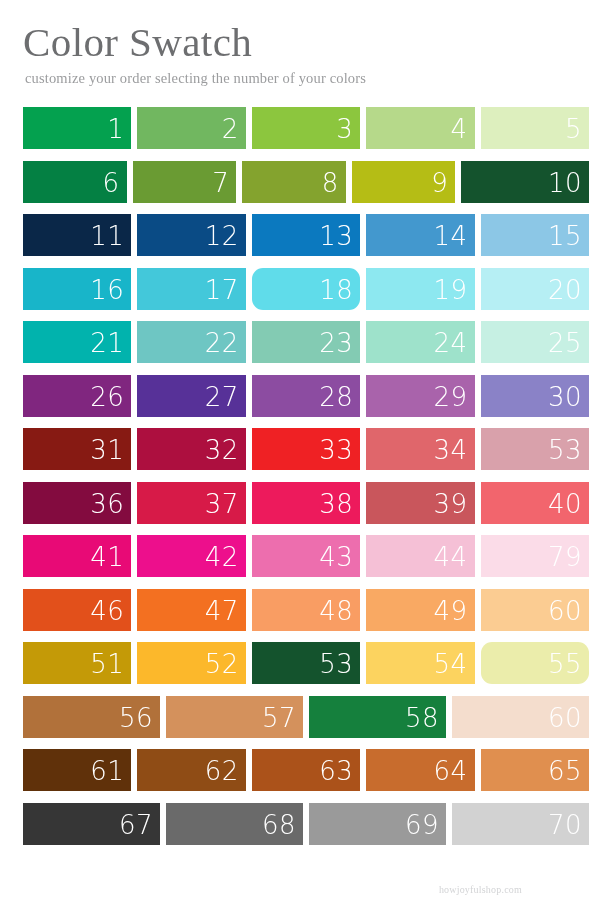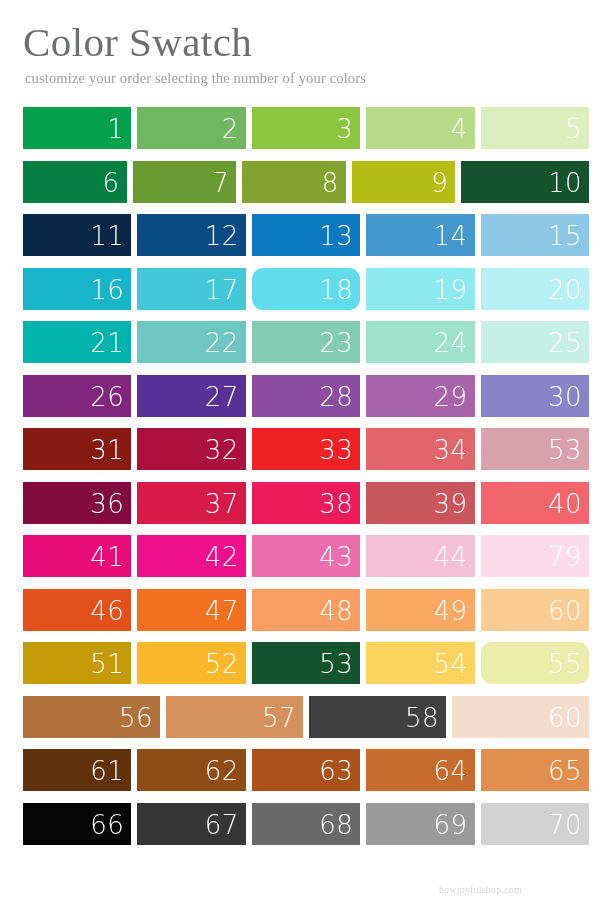--- a/index.html
+++ b/index.html
@@ -295,21 +295,21 @@
           <span class="swatch-label">55</span>
         </div>
       </div>
       <div class="swatch-row">
         <div class="swatch" style="background: rgb(177, 113, 58);">
           <span class="swatch-label">56</span>
         </div>
         <div class="swatch" style="background: rgb(212, 145, 92);">
           <span class="swatch-label">57</span>
         </div>
-        <div class="swatch" style="background: #404040;">
+        <div class="swatch" style="background: #15803d;">
           <span class="swatch-label">58</span>
         </div>
         <div class="swatch" style="background: rgb(244, 221, 205);">
           <span class="swatch-label">60</span>
         </div>
       </div>
       <div class="swatch-row">
         <div class="swatch" style="background: rgb(96, 49, 10);">
           <span class="swatch-label">61</span>
         </div>
@@ -320,23 +320,20 @@
           <span class="swatch-label">63</span>
         </div>
         <div class="swatch" style="background: rgb(200, 108, 45);">
           <span class="swatch-label">64</span>
         </div>
         <div class="swatch" style="background: rgb(224, 143, 79);">
           <span class="swatch-label">65</span>
         </div>
       </div>
       <div class="swatch-row">
-        <div class="swatch" style="background: rgb(5, 5, 5);">
-          <span class="swatch-label">66</span>
-        </div>
         <div class="swatch" style="background: rgb(54, 54, 54);">
           <span class="swatch-label">67</span>
         </div>
         <div class="swatch" style="background: rgb(106, 106, 106);">
           <span class="swatch-label">68</span>
         </div>
         <div class="swatch" style="background: rgb(154, 154, 154);">
           <span class="swatch-label">69</span>
         </div>
         <div class="swatch" style="background: rgb(210, 210, 210);">

